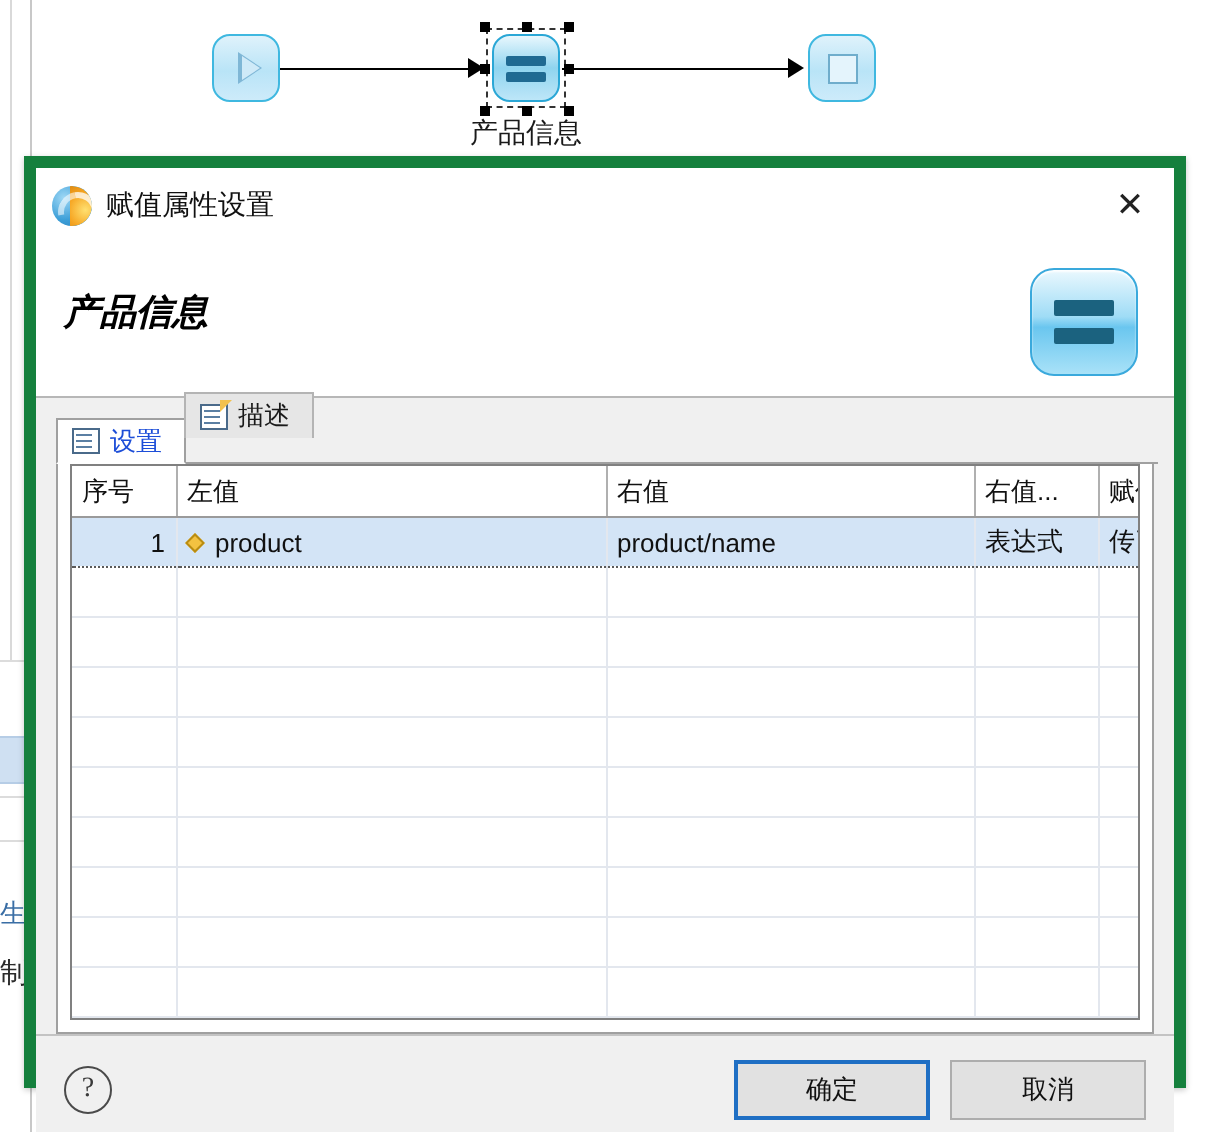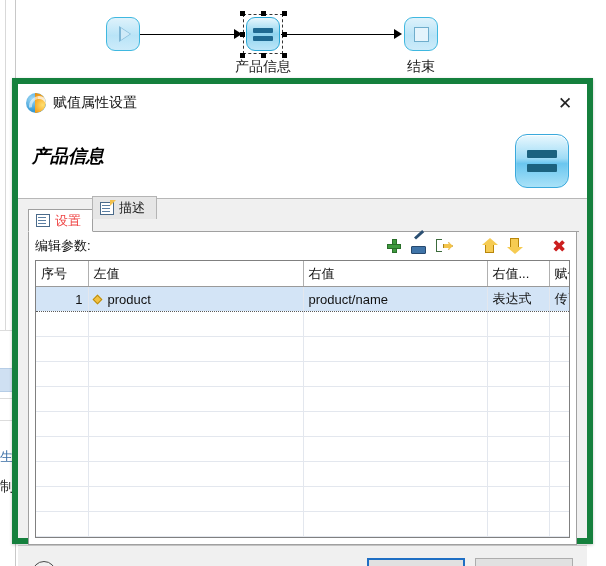--- a/index.html
+++ b/index.html
@@ -270,21 +270,21 @@
     border-bottom: 1px solid #a0a0a0;
     position: relative;
   }
   .tab {
     display: flex;
     align-items: center;
     gap: 5px;
     height: 23px;
     padding: 0 11px 0 7px;
     font-size: 13px;
-    color: #ef4444;
+    color: #1d4ed8;
     box-sizing: border-box;
     position: relative;
     cursor: default;
   }
   .tab.active {
     background: #ffffff;
     border: 1px solid #a0a0a0;
     border-bottom: 1px solid #ffffff;
     margin-bottom: -1px;
     font-weight: normal;
@@ -551,21 +551,20 @@
     <span class="mid-bars">
         <i></i>
         <i></i>
       </span>
   </div>
   <div class="node-label" style="left:203px;">产品信息</div>
 
   <div class="node node-end">
     <span class="end-sq"></span>
   </div>
-  <div class="node-label" style="left:361px;">结束</div>
 </div>
 
 <div id="dialog">
 
   <div class="dlg-titlebar">
     <span class="dlg-icon"></span>
     <span class="dlg-title-text">赋值属性设置</span>
     <span class="dlg-close">✕</span>
   </div>
 
@@ -585,33 +584,20 @@
       </div>
       <div class="tab inactive">
         <span class="tab-ico pencil"></span>
         <span>描述</span>
       </div>
     </div>
   </div>
 
   <div class="tab-content">
 
-    <div class="param-bar">
-      <span class="param-label">编辑参数:</span>
-      <span class="tb-icons">
-        <span class="tbi ico-plus"></span>
-        <span class="tbi ico-edit"></span>
-        <span class="tbi ico-map"></span>
-        <span style="width:14px;display:inline-block;"></span>
-        <span class="tbi ico-up"></span>
-        <span class="tbi ico-down"></span>
-        <span style="width:12px;display:inline-block;"></span>
-        <span class="tbi ico-del">✖</span>
-      </span>
-    </div>
 
     <div class="tbl-wrap">
       <table class="grid">
         <colgroup>
           <col style="width:52px">
             <col style="width:215px">
             <col style="width:184px">
             <col style="width:62px">
             <col style="width:62px">
         </colgroup>

